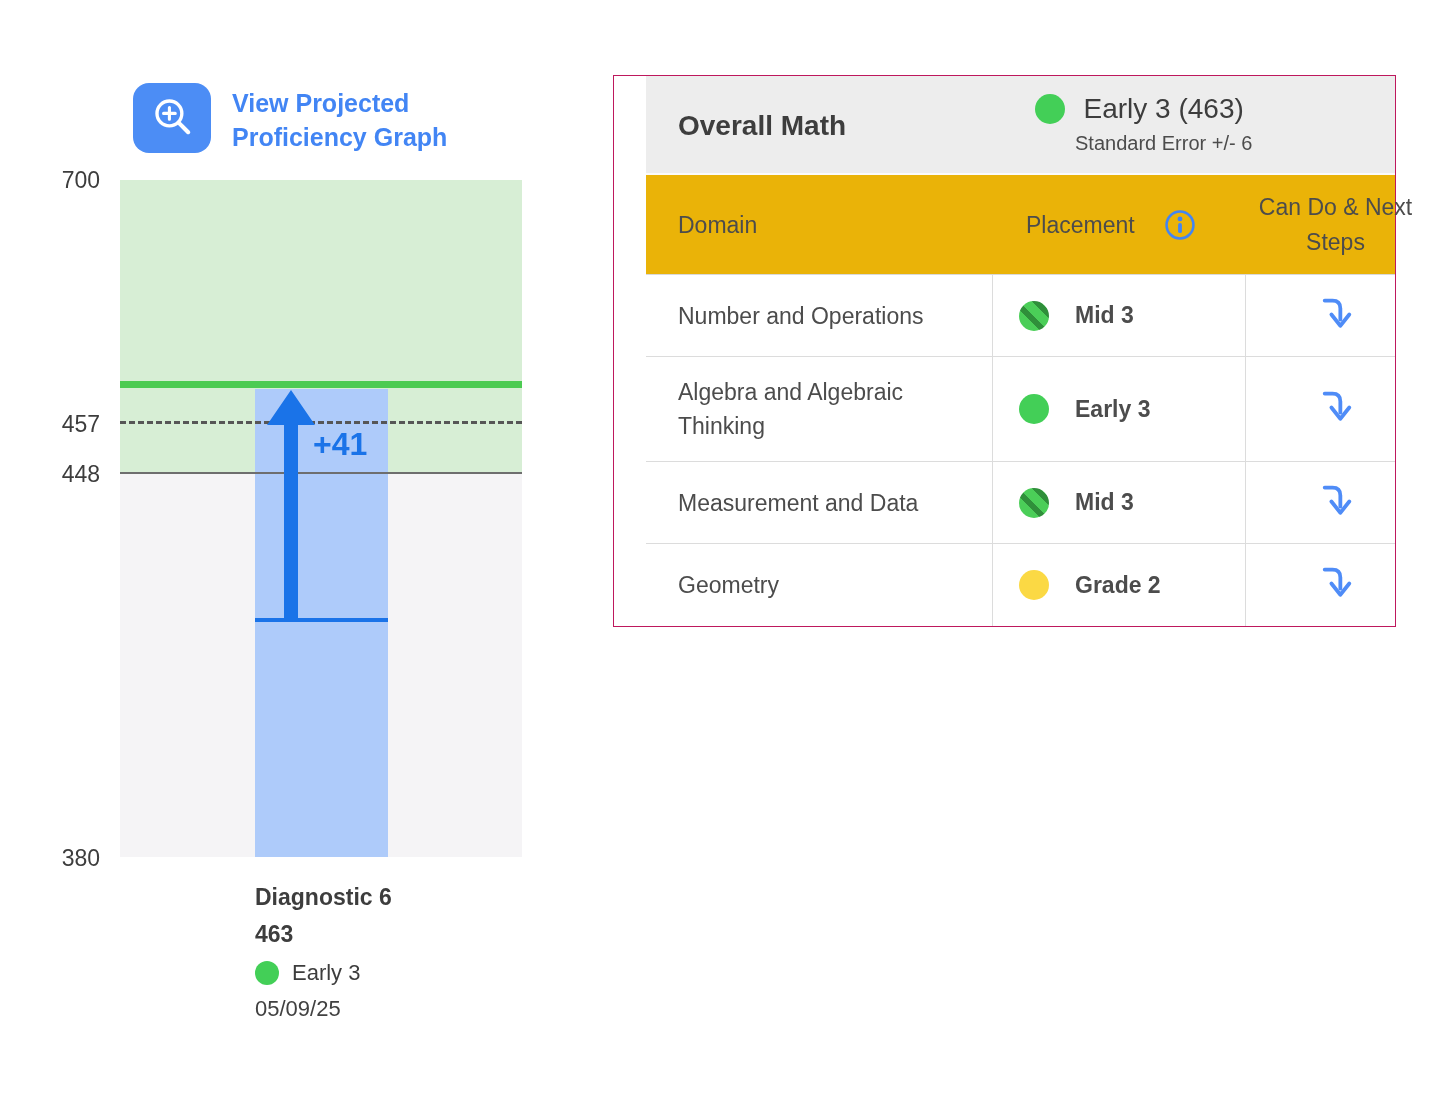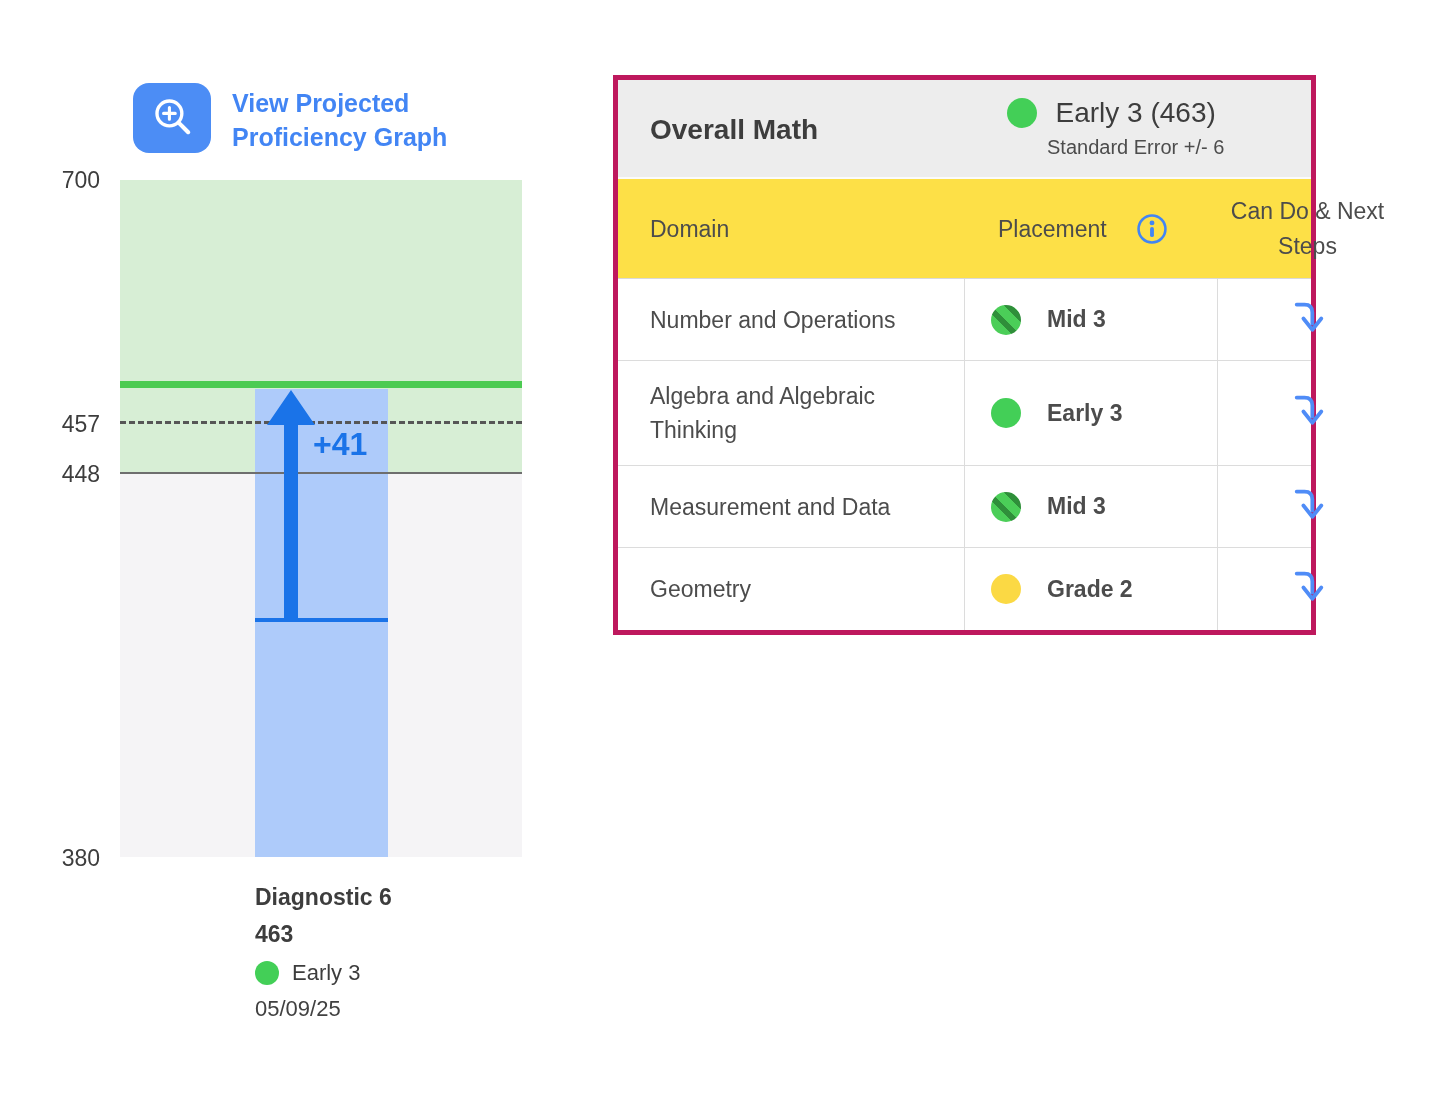--- a/index.html
+++ b/index.html
@@ -40,32 +40,32 @@
   
   .dot { border-radius: 50%; flex: 0 0 auto; }
   .dot-24 { width: 24px; height: 24px; }
   .dot-30 { width: 30px; height: 30px; }
   [data-dot="solid-green"]  { background: #43cf57; }
   [data-dot="yellow"]       { background: #fbd944; }
   [data-dot="striped-green"]{ background: repeating-linear-gradient(45deg,
       #2f8f3a 0 6px, #4bce58 6px 15px); }
 
   
-  .tbl { position: absolute; left: 613px; top: 75px; width: 703px;
-    border: 5px solid #be185d; background: #ffffff; }
+  .tbl { position: absolute; left: 613px; top: 75px; width: 783px;
+    border: 1px solid #be185d; background: #ffffff; padding-left: 32px; }
   .tbl-header { position: relative; height: 99px; background: #ededed;
     border-bottom: 2px solid #fbfbfb; }
   .tbl-title { position: absolute; left: 32px; top: 0; height: 99px; display: flex;
     align-items: center; font-size: 28px; font-weight: bold; color: #3d3d3d; }
   .overall { position: absolute; left: 380px; top: 17px; }
   .overall-line1 { display: flex; align-items: center; gap: 19px;
     font-size: 28px; color: #3d3d3d; justify-content: center; }
   .overall-line2 { margin-top: 7px; margin-left: 49px; font-size: 20px; color: #4c4c4c; }
 
-  .tbl-colheader { position: relative; height: 100px; background: #fde047;
+  .tbl-colheader { position: relative; height: 100px; background: #eab308;
     border-bottom: 1px solid #d9d9d9; }
   .col-domain { position: absolute; left: 32px; top: 0; height: 100px; display: flex;
     align-items: center; font-size: 23px; color: #4c4c4c; }
   .col-placement { position: absolute; left: 380px; top: 0; height: 100px; display: flex;
     align-items: center; gap: 29px; font-size: 23px; color: #4c4c4c; }
   .col-cando { position: absolute; left: 598px; top: 0; width: 183px; height: 100px;
     display: flex; align-items: center; justify-content: center; text-align: center;
     font-size: 23px; color: #4c4c4c; line-height: 35px; }
 
   .tbl-row { display: grid; grid-template-columns: 346px 253px 182px;

